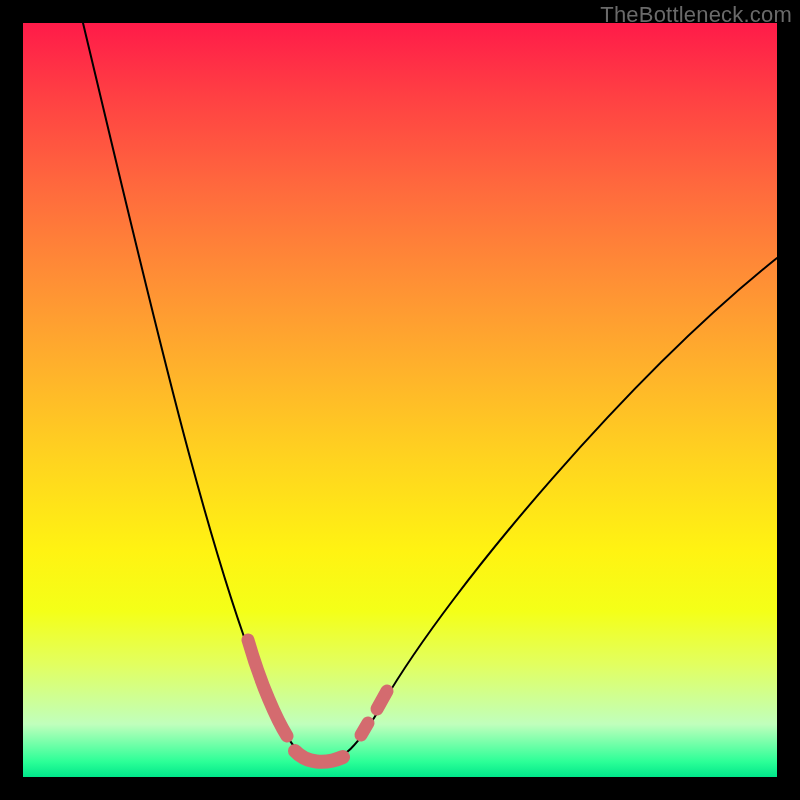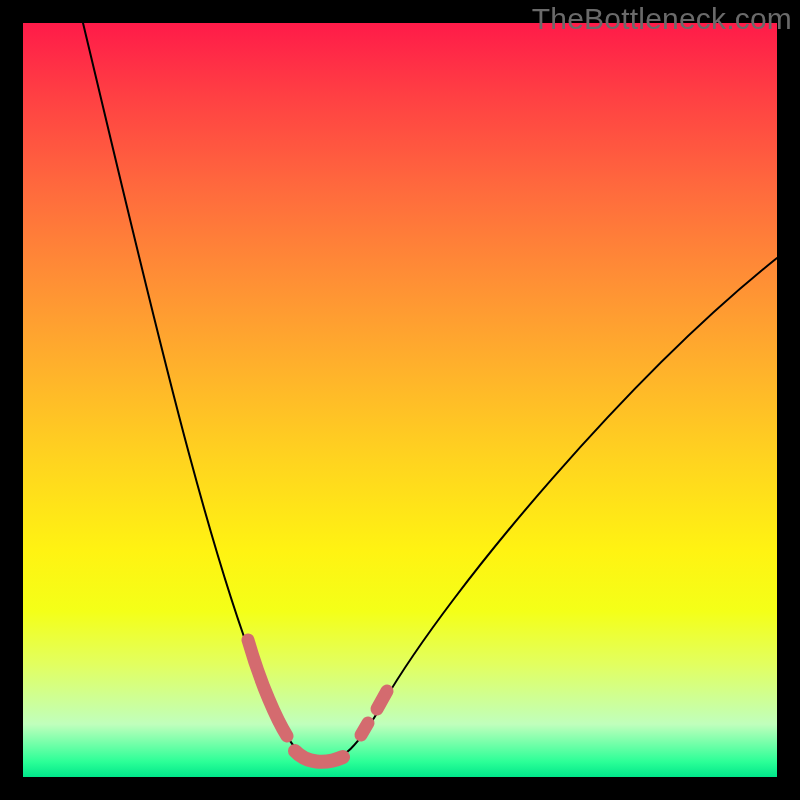--- a/index.html
+++ b/index.html
@@ -39,21 +39,21 @@
       #c0ffbc 93%,
       #2bff97 98%,
       #00e68a 100%
     );
   }
   .watermark {
     position: absolute;
     top: 2px;
     right: 8px;
     color: #6a6a6a;
-    font-size: 30px;
+    font-size: 22px;
     font-weight: 500;
     letter-spacing: 0.2px;
     user-select: none;
   }
   svg.curve {
     position: absolute;
     top: 0;
     left: 0;
     width: 754px;
     height: 754px;

